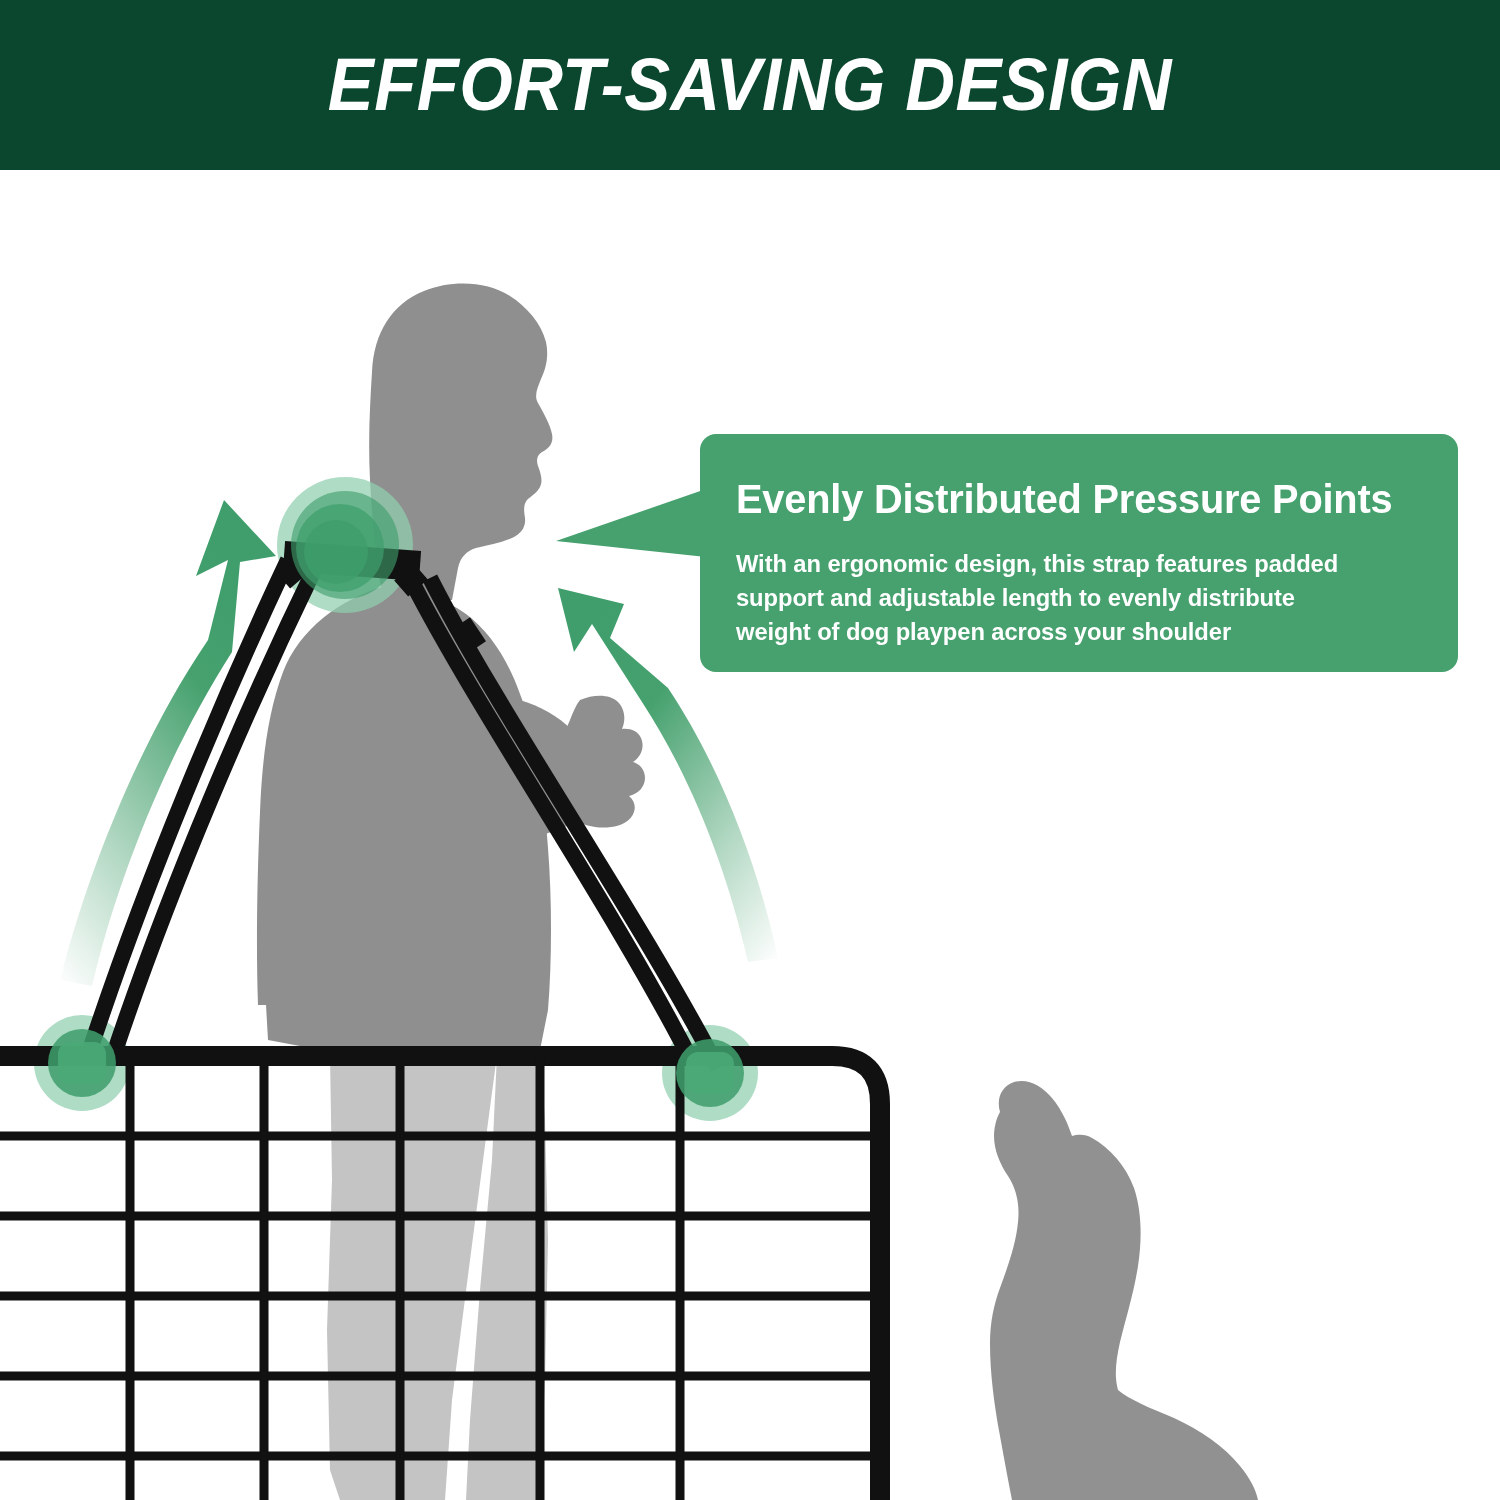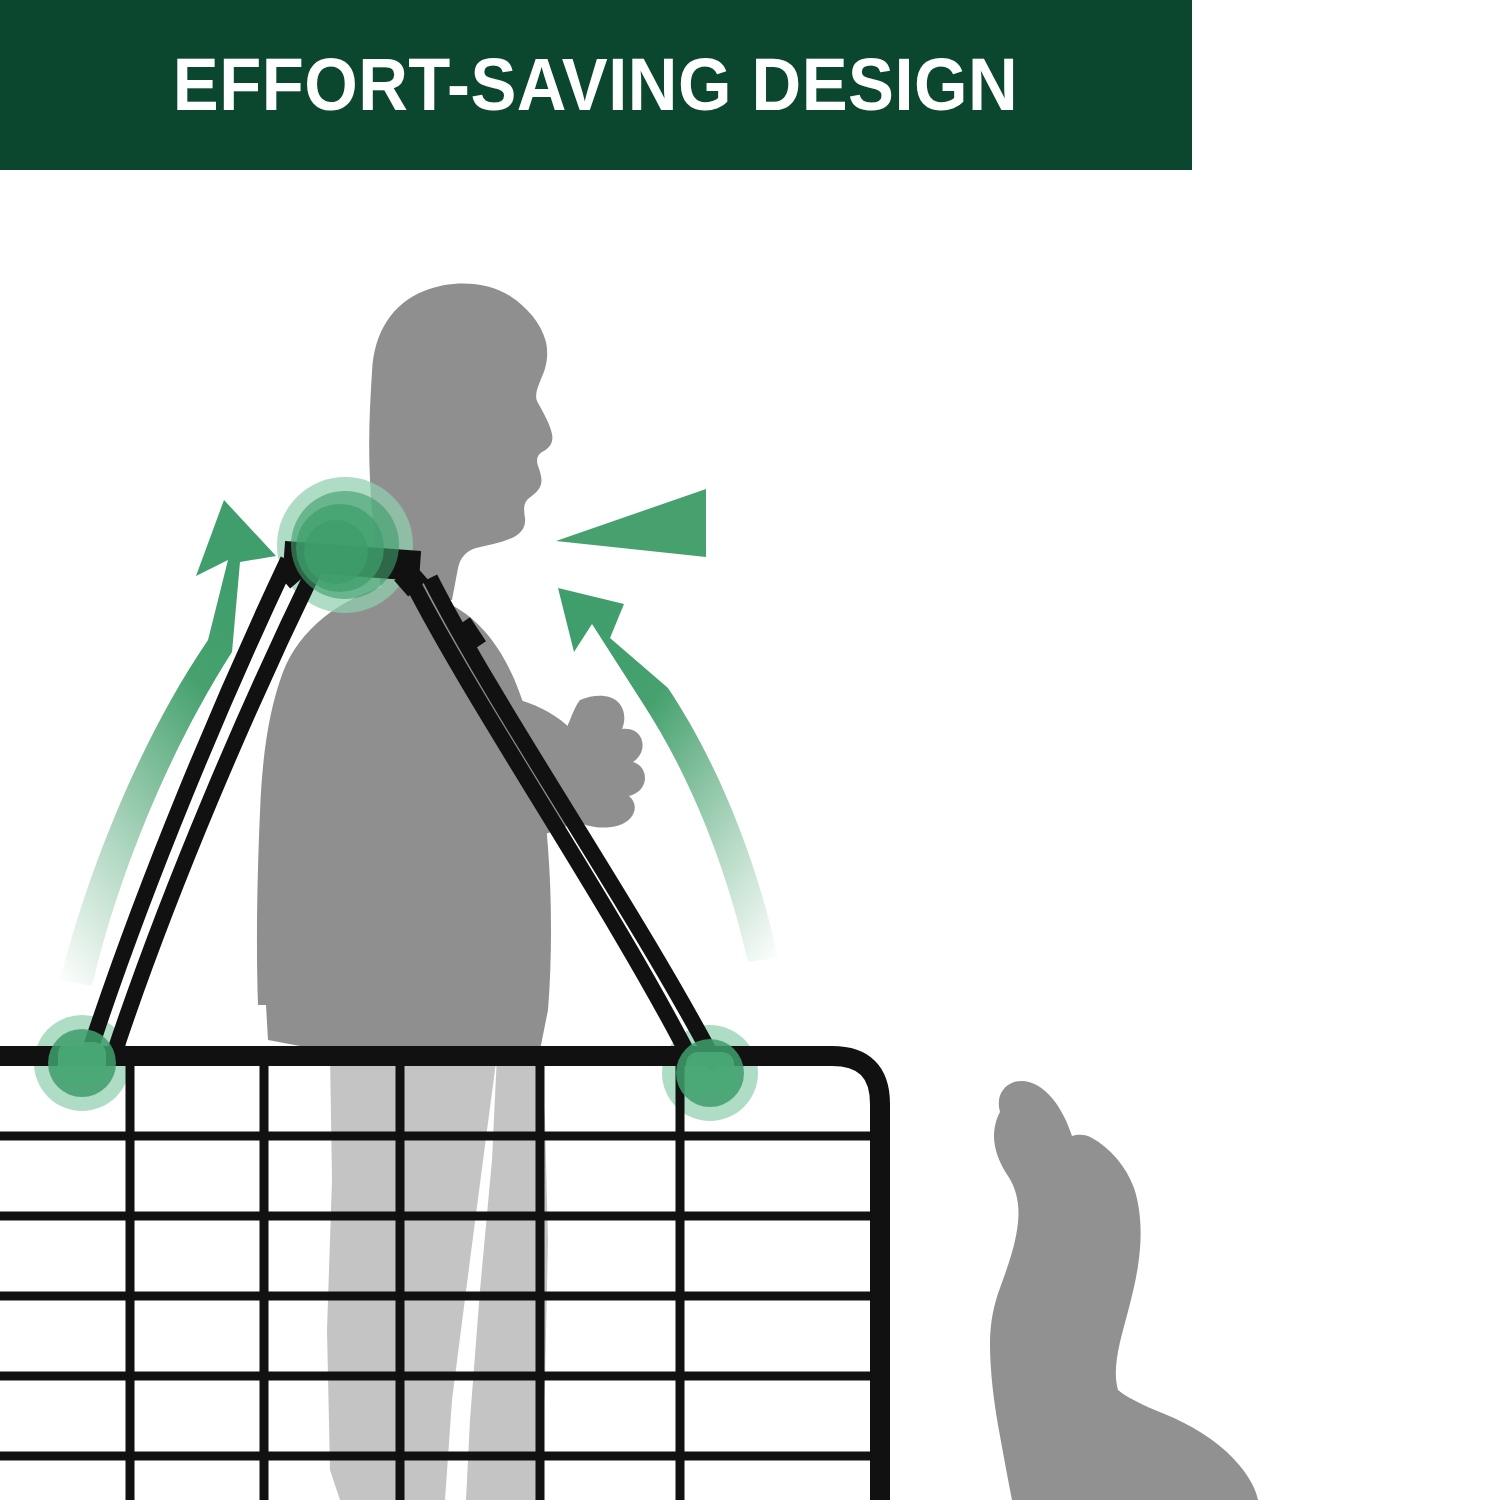--- a/index.html
+++ b/index.html
@@ -16,26 +16,27 @@
     height: 1500px;
     background: #ffffff;
     overflow: hidden;
   }
 
   
   .header-band {
     position: absolute;
     left: 0;
     top: 0;
-    width: 1192px;
+    width: 1500px;
     height: 170px;
     background: #0b472f;
     display: flex;
     align-items: center;
     justify-content: center;
+    font-style: italic;
   }
   .header-title {
     color: #ffffff;
     font-family: "Liberation Sans", sans-serif;
     font-weight: bold;
     font-size: 74px;
     letter-spacing: 0.5px;
     transform: scaleX(0.93);
     text-align: center;
     line-height: 1;
@@ -302,14 +303,22 @@
       </g>
     </svg>
   </div>
 
   <div class="callout-tail">
     <svg viewBox="0 0 150 70" xmlns="http://www.w3.org/2000/svg">
       <polygon points="150,0 150,68 0,52" fill="#46a16e"></polygon>
     </svg>
   </div>
 
+  <div class="callout">
+    <div class="callout-heading">Evenly Distributed Pressure Points</div>
+    <p class="callout-body">
+      <span>With an ergonomic design, this strap features padded</span>
+      <span>support and adjustable length to evenly distribute</span>
+      <span>weight of dog playpen across your shoulder</span>
+    </p>
+  </div>
 
 </div>
 
 </body></html>

